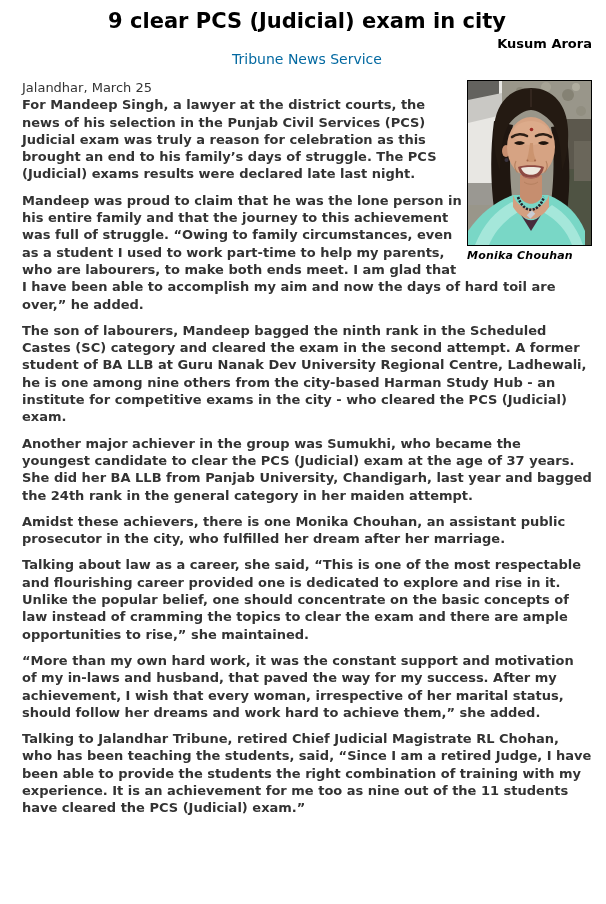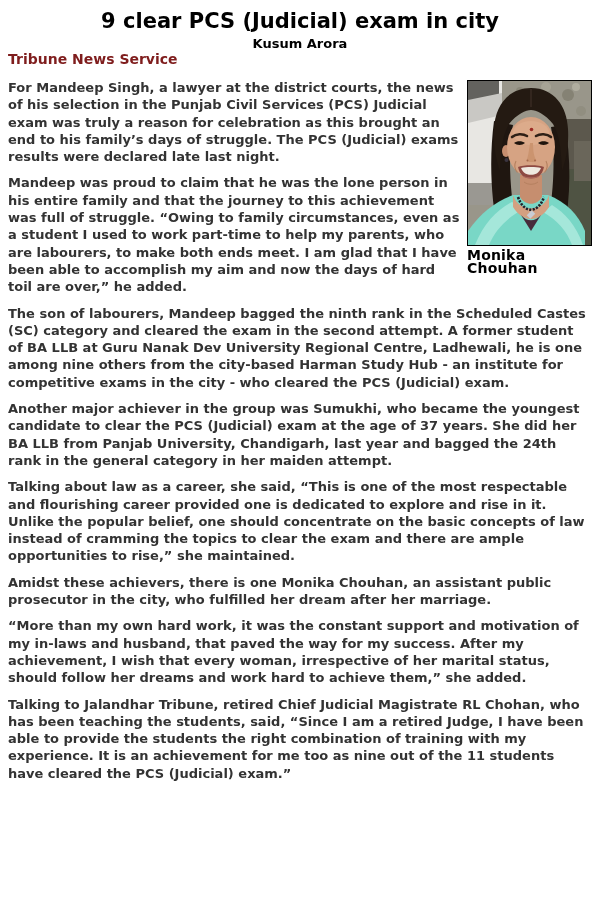--- a/index.html
+++ b/index.html
@@ -1,55 +1,55 @@
 <!DOCTYPE html>
 <html><head>
 <meta charset="utf-8">
 <style>
   html, body { margin: 0; padding: 0; background: #ffffff; }
   body {
     width: 606px; height: 904px; overflow: hidden;
     font-family: "DejaVu Sans", "Liberation Sans", sans-serif;
     color: #333333;
   }
-  .page { padding: 8px 14px 0 8px; }
+  .page { padding: 8px 14px 0 8px; margin-left: 14px; }
 
   .headline {
     margin: 0 0 3px 0;
     font-size: 21px; line-height: 26px; font-weight: bold;
     color: #000000; text-align: center;
   }
   .byline {
     font-size: 13px; line-height: 14px; font-weight: bold;
-    color: #000000; text-align: center;
+    color: #000000; text-align: right;
   }
   .agency {
-    font-size: 14px; line-height: 16px; font-weight: bold;
-    color: #7f1d1d; text-align: left;
+    font-size: 14px; line-height: 16px; font-weight: normal;
+    color: #0369a1; text-align: center;
     margin-bottom: 12px;
   }
 
   .article { font-size: 13px; line-height: 17.3px; }
   .article p { margin: 0 0 9px 0; font-weight: bold; }
   .dateline { margin: 0; }
 
   figure.photo-figure {
     float: right; width: 125px;
     margin: 1px 0 4px 5px; padding: 0;
   }
   .photo-frame {
     width: 123px; height: 164px;
     border: 1px solid #000000;
     overflow: hidden; background: #9e9b90;
   }
   .photo-frame svg { display: block; }
   figcaption.photo-caption {
     margin-top: 3px;
-    font-size: 14px; line-height: 13px; font-weight: bold;
-    color: #000000; letter-spacing: 0.2px;
+    font-size: 11px; line-height: 13px; font-weight: bold;
+    color: #000000; letter-spacing: 0.2px; font-style: italic;
   }
 </style>
 </head>
 <body>
 
 <div class="page">
 
   <h1 class="headline">9 clear PCS (Judicial) exam in city</h1>
   <div class="byline">Kusum Arora</div>
   <div class="agency">Tribune News Service</div>
@@ -118,23 +118,24 @@
           <path d="M50,86 C55,83.8 71,83.8 76,86 C74,94.5 69.5,97.5 63,97.5 C56.5,97.5 52,94.5 50,86 Z" fill="#8e4a42"></path>
           <path d="M53,87 C58,85.8 68,85.8 73,87 C71,92.3 67,93.8 63,93.8 C59,93.8 55,92.3 53,87 Z" fill="#efe9e0"></path>
           <path d="M55,95.5 C60,97.4 66,97.4 71,95.5" stroke="#b06a5e" stroke-width="1" fill="none"></path>
 
           <path d="M56,101 C60,104 66,104 70,101" stroke="#b5805f" stroke-width="1" fill="none"></path>
         </svg>
       </div>
       <figcaption class="photo-caption">Monika Chouhan</figcaption>
     </figure>
 
+    <div class="dateline">Jalandhar, March 25</div>
     <p>For Mandeep Singh, a lawyer at the district courts, the news of his selection in the Punjab Civil Services (PCS) Judicial exam was truly a reason for celebration as this brought an end to his family’s days of struggle. The PCS (Judicial) exams results were declared late last night.</p>
     <p>Mandeep was proud to claim that he was the lone person in his entire family and that the journey to this achievement was full of struggle. “Owing to family circumstances, even as a student I used to work part-time to help my parents, who are labourers, to make both ends meet. I am glad that I have been able to accomplish my aim and now the days of hard toil are over,” he added.</p>
     <p>The son of labourers, Mandeep bagged the ninth rank in the Scheduled Castes (SC) category and cleared the exam in the second attempt. A former student of BA LLB at Guru Nanak Dev University Regional Centre, Ladhewali, he is one among nine others from the city-based Harman Study Hub - an institute for competitive exams in the city - who cleared the PCS (Judicial) exam.</p>
     <p>Another major achiever in the group was Sumukhi, who became the youngest candidate to clear the PCS (Judicial) exam at the age of 37 years. She did her BA LLB from Panjab University, Chandigarh, last year and bagged the 24th rank in the general category in her maiden attempt.</p>
+    <p>Amidst these achievers, there is one Monika Chouhan, an assistant public prosecutor in the city, who fulfilled her dream after her marriage.</p>
     <p>Talking about law as a career, she said, “This is one of the most respectable and flourishing career provided one is dedicated to explore and rise in it. Unlike the popular belief, one should concentrate on the basic concepts of law instead of cramming the topics to clear the exam and there are ample opportunities to rise,” she maintained.</p>
-    <p>Amidst these achievers, there is one Monika Chouhan, an assistant public prosecutor in the city, who fulfilled her dream after her marriage.</p>
     <p>“More than my own hard work, it was the constant support and motivation of my in-laws and husband, that paved the way for my success. After my achievement, I wish that every woman, irrespective of her marital status, should follow her dreams and work hard to achieve them,” she added.</p>
     <p>Talking to Jalandhar Tribune, retired Chief Judicial Magistrate RL Chohan, who has been teaching the students, said, “Since I am a retired Judge, I have been able to provide the students the right combination of training with my experience. It is an achievement for me too as nine out of the 11 students have cleared the PCS (Judicial) exam.”</p>
   </div>
 
 </div>
 
 </body></html>

